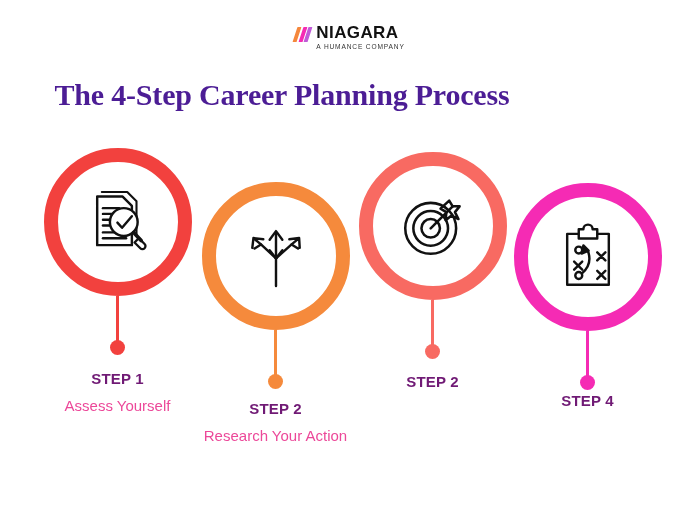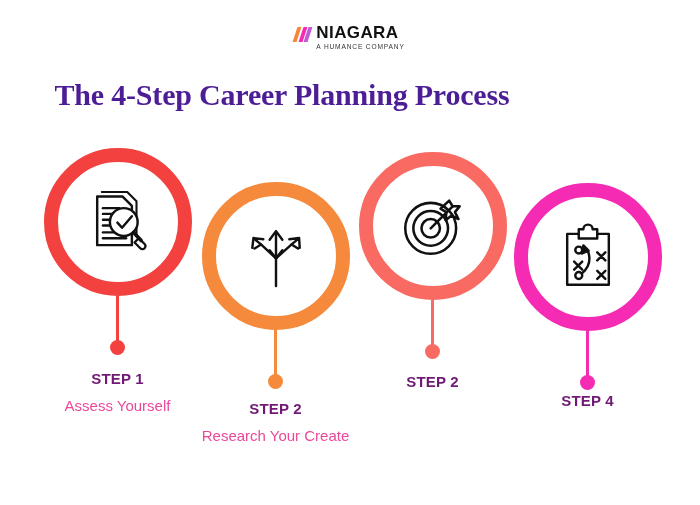--- a/index.html
+++ b/index.html
@@ -131,21 +131,21 @@
       <path d="M26.5 27 L32 34 L37.5 27"></path>
     </svg></span>
         </div>
       </div>
       <div class="connector" style="top: 330px;">
         <div class="conn-line" style="height: 45px; background: rgb(245, 138, 60);"></div>
         <div class="conn-dot" style="background: rgb(245, 138, 60);"></div>
       </div>
       <div class="labels" style="top: 400px;">
         <div class="step-name">STEP 2</div>
-        <div class="step-desc">Research Your Create</div>
+        <div class="step-desc">Research Your Action</div>
       </div>
     </div>
     <div class="step" style="left: 345px;">
       <div class="ring-holder" style="top: 152px;">
         <div class="ring" style="border-color: rgb(248, 106, 98); border-width: 14px;">
           <span class="icon">
     <svg viewBox="0 0 64 64" fill="none" stroke="#111" stroke-width="2.2" stroke-linecap="round" stroke-linejoin="round">
       <circle cx="30" cy="34" r="22"></circle>
       <circle cx="30" cy="34" r="15"></circle>
       <circle cx="30" cy="34" r="8"></circle>

